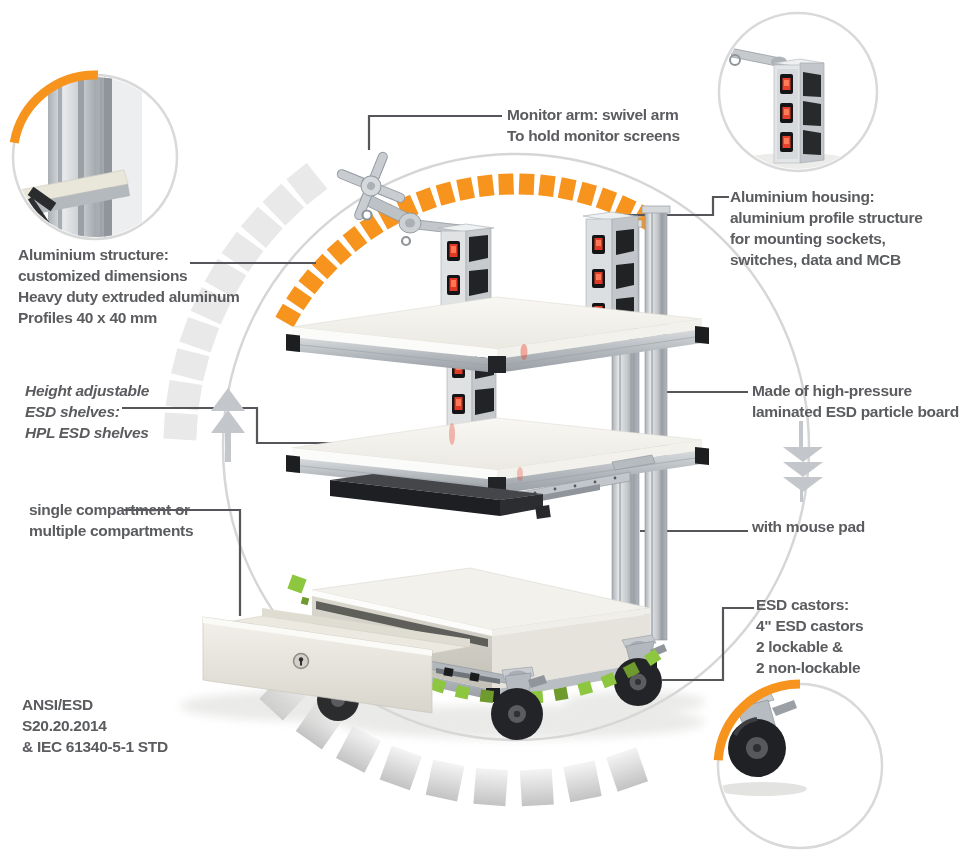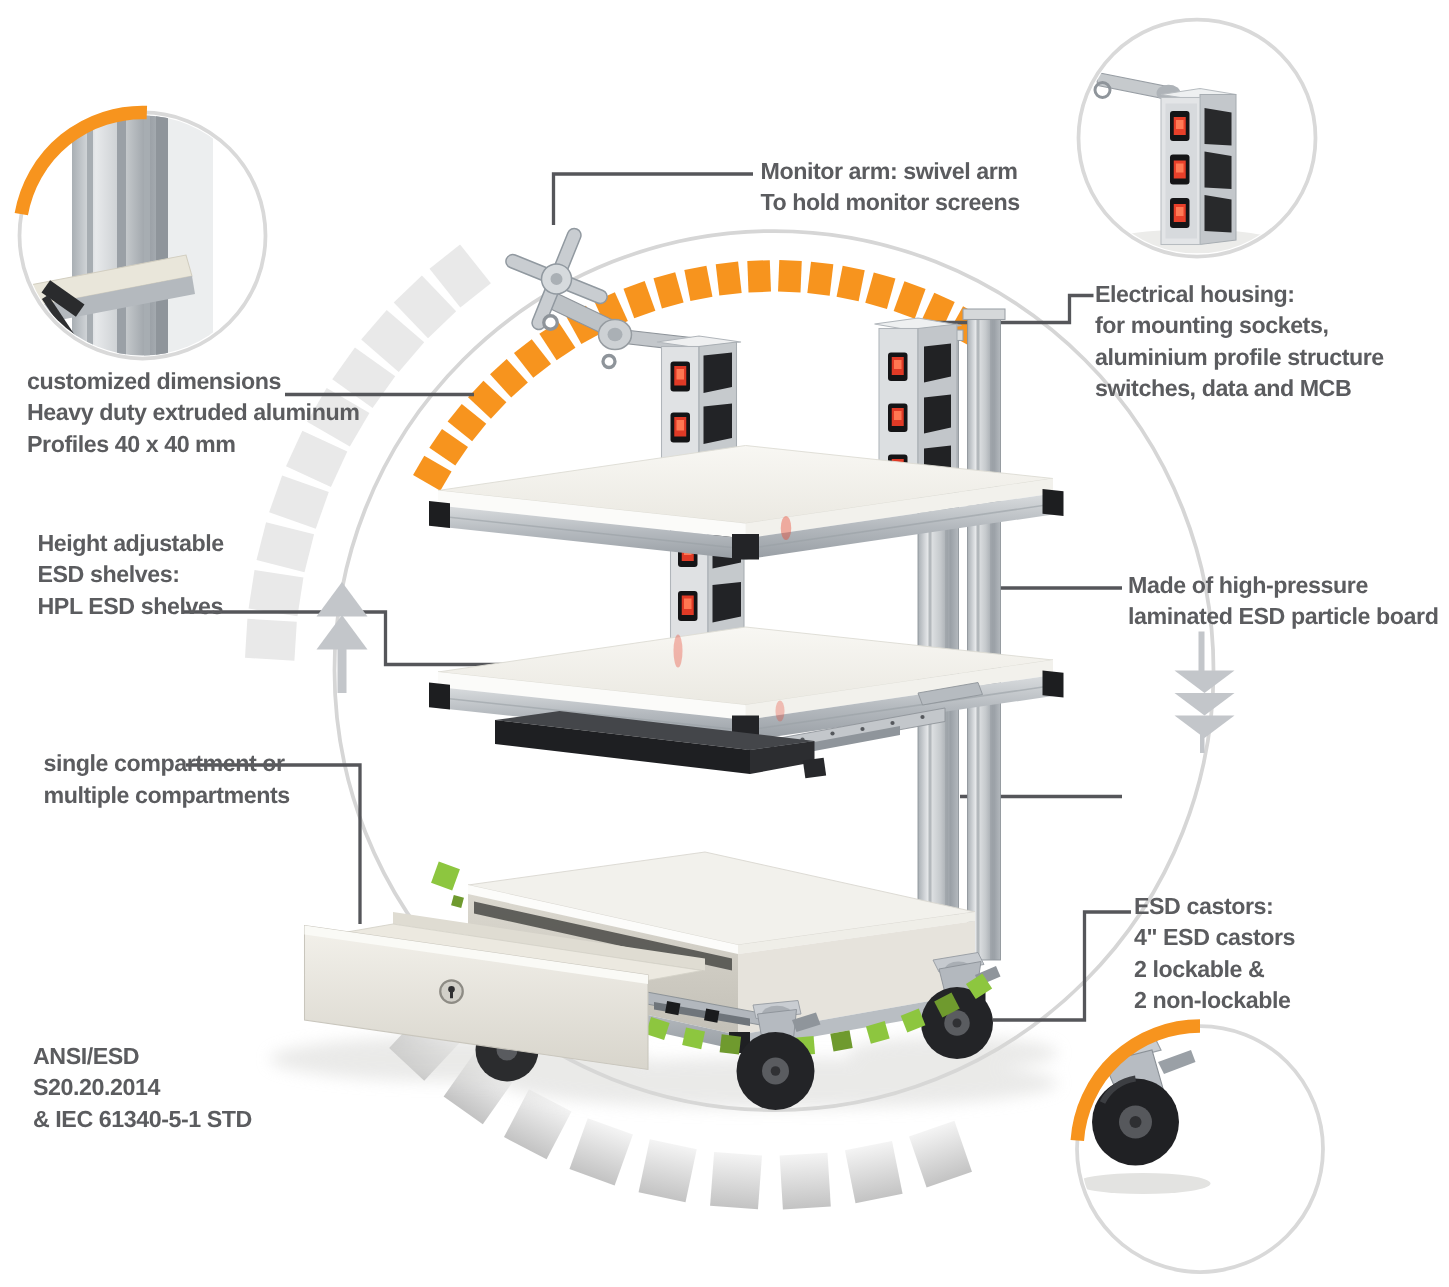--- a/index.html
+++ b/index.html
@@ -11,21 +11,21 @@
   #stage{position:absolute;left:0;top:0;width:870px;height:858px;}
   svg{position:absolute;left:0;top:0;}
   .callout{
     position:absolute;
     font-size:15.5px;line-height:21px;font-weight:700;
     letter-spacing:-0.3px;color:#5b5c5f;white-space:nowrap;
   }
   .c-monitor{left:507px;top:104px;}
   .c-electrical{left:730px;top:186px;}
   .c-aluminium{left:18px;top:244px;}
-  .c-shelves{left:25px;top:352px;}
+  .c-shelves{left:25px;top:380px;font-style:italic;}
   .c-drawer{left:29px;top:499px;}
   .c-standards{left:22px;top:694px;width:158px;text-align:left;white-space:normal;}
   .c-board{left:752px;top:380px;}
   .c-keyboard{left:752px;top:516px;}
   .c-castors{left:756px;top:594px;}
 </style>
 </head>
 <body>
 
 <div id="stage">
@@ -432,27 +432,28 @@
     <path d="M718.2 760.3 A 82 82 0 0 1 800 684" fill="none" stroke="#F7941E" stroke-width="9"></path>
   </g>
 </svg>
 
 <div class="callout c-monitor">
   <div>Monitor arm: swivel arm</div>
   <div>To hold monitor screens</div>
 </div>
 
 <div class="callout c-electrical">
-  <div>Electrical housing:</div>
+  <div>Aluminium housing:</div>
+  <div>aluminium profile structure</div>
   <div>for mounting sockets,</div>
-  <div>aluminium profile structure</div>
   <div>switches, data and MCB</div>
 </div>
 
 <div class="callout c-aluminium">
+  <div>Aluminium structure:</div>
   <div>customized dimensions</div>
   <div>Heavy duty extruded aluminum</div>
   <div>Profiles 40 x 40 mm</div>
 </div>
 
 <div class="callout c-shelves">
   <div>Height adjustable</div>
   <div>ESD shelves:</div>
   <div>HPL ESD shelves</div>
 </div>
@@ -466,20 +467,21 @@
   <div>ANSI/ESD S20.20.2014</div>
   <div>&amp; IEC 61340-5-1 STD</div>
 </div>
 
 <div class="callout c-board">
   <div>Made of high-pressure</div>
   <div>laminated ESD particle board</div>
 </div>
 
 <div class="callout c-keyboard">
+  <div>with mouse pad</div>
 </div>
 
 <div class="callout c-castors">
   <div>ESD castors:</div>
   <div>4" ESD castors</div>
   <div>2 lockable &amp;</div>
   <div>2 non-lockable</div>
 </div>
 
 </div>

